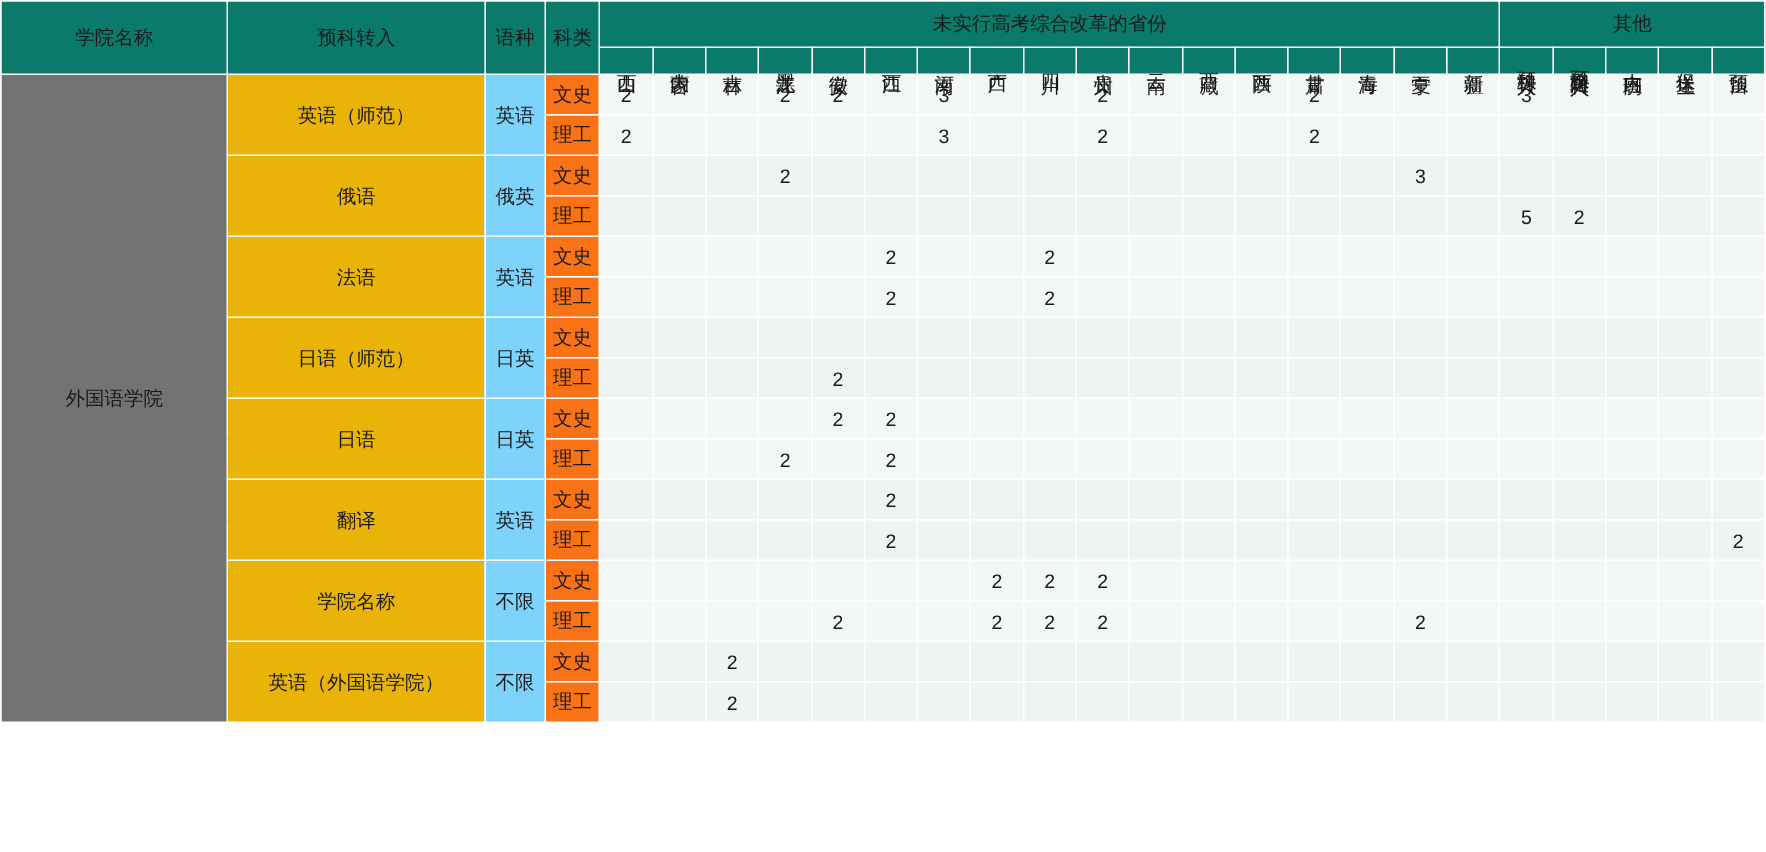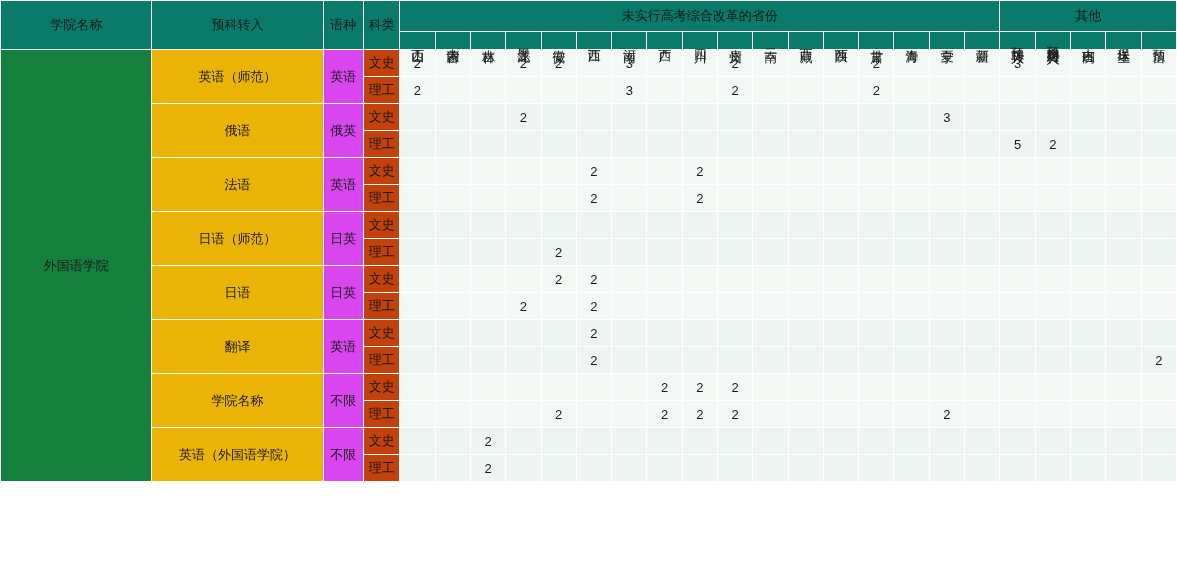--- a/index.html
+++ b/index.html
@@ -41,34 +41,34 @@
   .hdr-vert {
     writing-mode: vertical-rl;
     text-orientation: upright;
     letter-spacing: 1px;
     line-height: 1.05;
     white-space: nowrap;
     padding: 4px 0;
   }
   
   .col-college {
-    background: #15803d;
+    background: #737373;
     font-size: 14px;
     color: #111;
   }
   .col-major {
     background: #eab308;
     font-size: 14px;
   }
   .col-lang {
-    background: #d946ef;
+    background: #7dd3fc;
     font-size: 13px;
   }
   .col-kelei {
-    background: #c2410c;
+    background: #f97316;
     font-size: 13px;
   }
   .cell {
     background: #f2f7f2;
     font-size: 14px;
     height: 26px;
   }
   .cell.alt {
     background: #e3eeee;
   }

